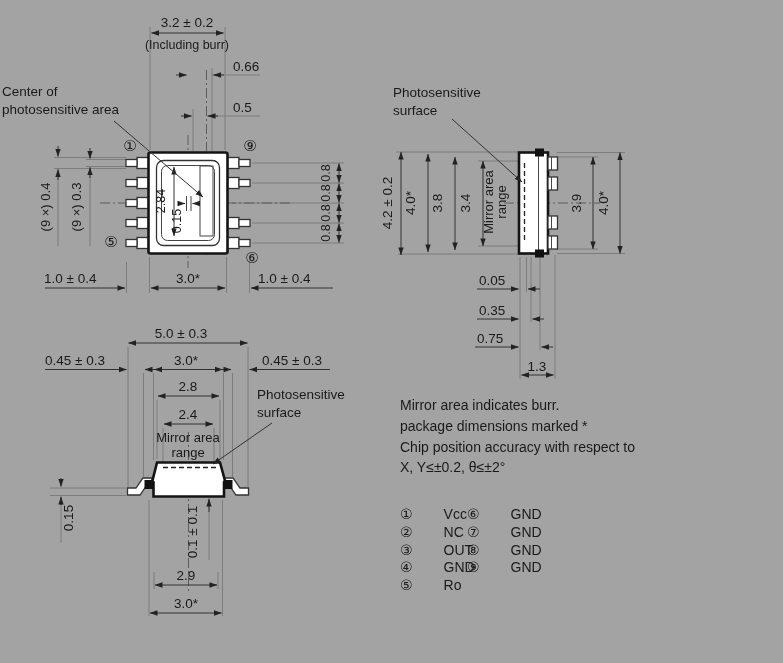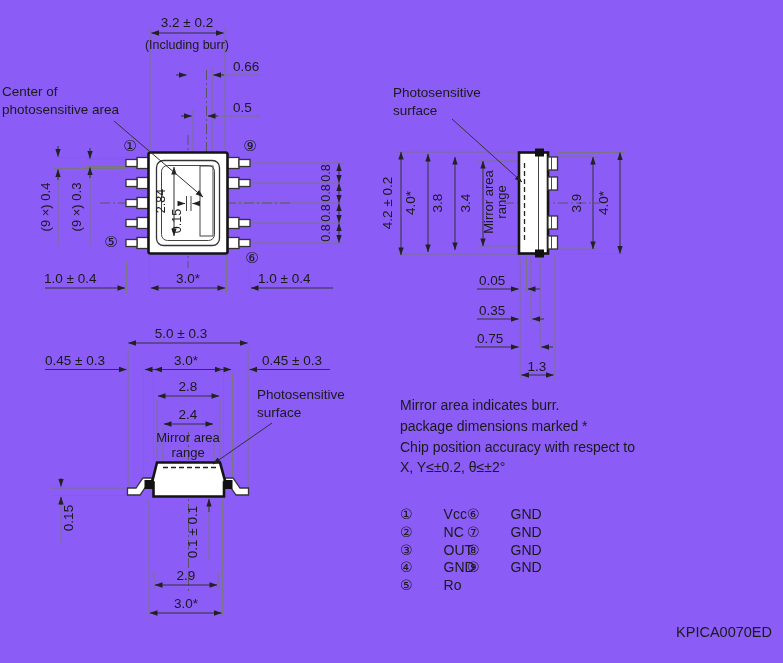--- a/index.html
+++ b/index.html
@@ -1,16 +1,16 @@
 <!DOCTYPE html>
 <html><head>
 <meta charset="utf-8">
 <style>
   html,body{margin:0;padding:0;background:#fff;}
-  .canvas{position:relative;width:783px;height:663px;background:#8b5cf6;overflow:hidden;
+  .canvas{position:relative;width:783px;height:663px;background:#a3a3a3;overflow:hidden;
           font-family:"Liberation Sans","DejaVu Sans",sans-serif;color:#1a1a1a;}
   svg{position:absolute;left:0;top:0;}
   svg text{font-family:"Liberation Sans","DejaVu Sans",sans-serif;fill:#1a1a1a;font-size:13.5px;}
   svg text.t12{font-size:12.5px;}
   svg text.t13{font-size:13px;}
   svg text.pin{font-size:15px;font-family:"DejaVu Sans","Liberation Sans",sans-serif;}
   .ext{stroke:#787878;stroke-width:0.9;fill:none;}
   .dim{stroke:#333;stroke-width:1;fill:none;}
   .cl{stroke:#555;stroke-width:0.9;stroke-dasharray:10 3 2 3;fill:none;}
   .dsh{stroke:#222;stroke-width:1.3;stroke-dasharray:5 3;fill:none;}
@@ -320,15 +320,14 @@
     <div class="pinrow">
         <span class="pnum">⑧</span>
         <span class="pname">GND</span>
       </div>
     <div class="pinrow">
         <span class="pnum">⑨</span>
         <span class="pname">GND</span>
       </div>
   </div>
 
-  <div class="doccode">KPICA0070ED</div>
 
 </div>
 
 </body></html>

